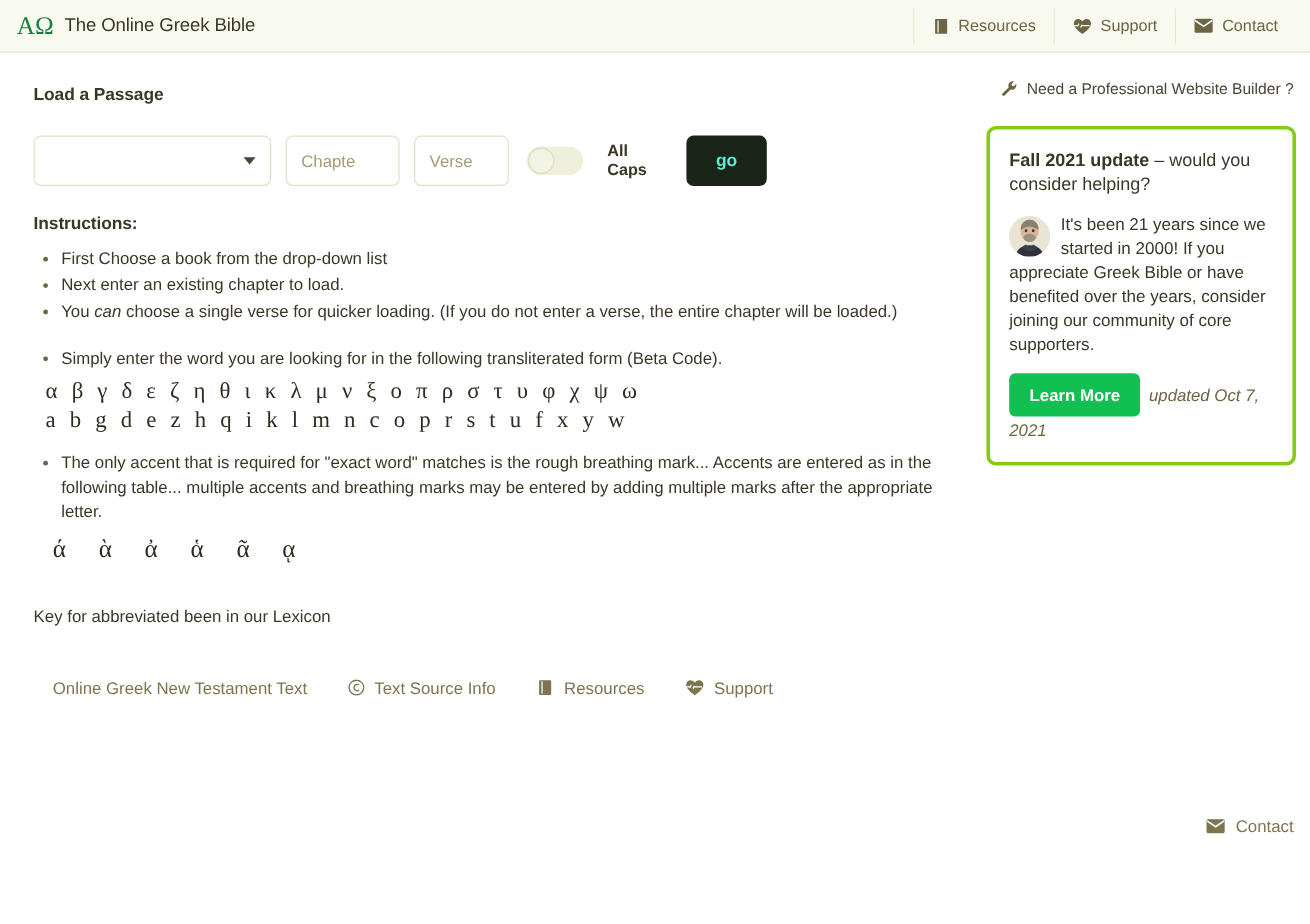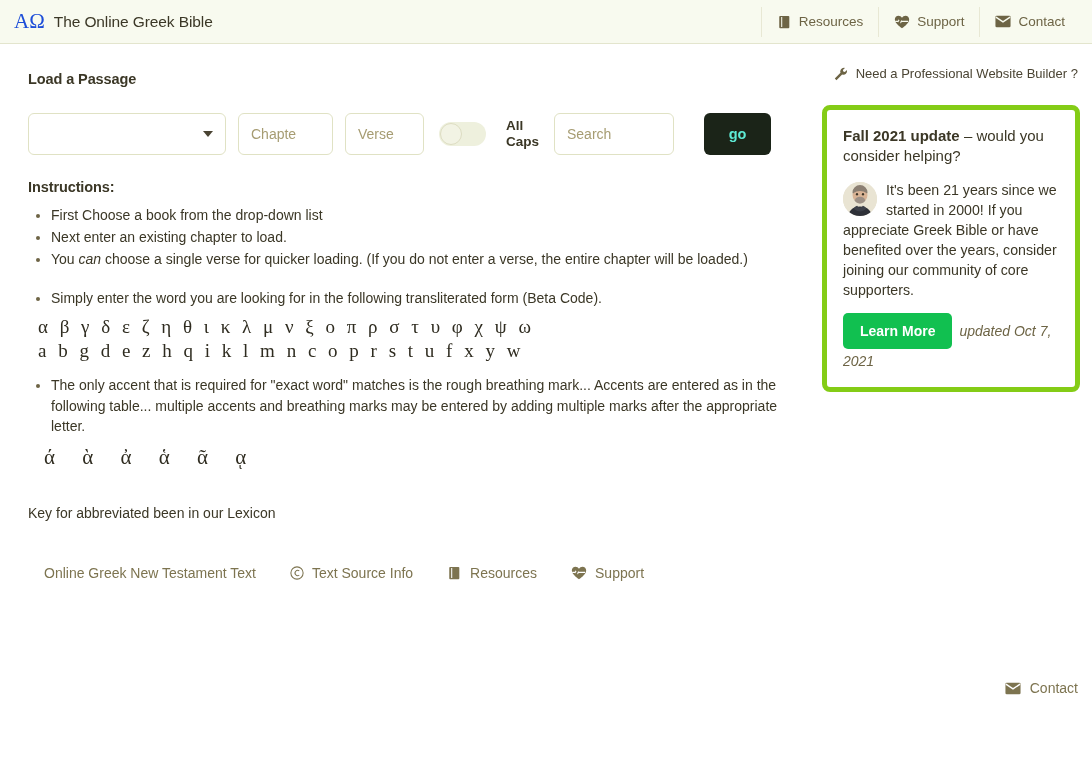--- a/index.html
+++ b/index.html
@@ -19,21 +19,21 @@
     border-bottom: 1px solid #e3e5cd;
     display: flex;
     align-items: center;
     justify-content: space-between;
     padding: 0 12px 0 14px;
   }
   .brand { display: flex; align-items: center; gap: 9px; }
   .brand-logo {
     font-family: "Liberation Serif", serif;
     font-size: 21px;
-    color: #1d4ed8;
+    color: #15803d;
     letter-spacing: 0px;
     line-height: 1;
   }
   .brand-title {
     font-size: 15.5px;
     color: #3b3726;
     letter-spacing: -0.1px;
   }
   .topnav { display: flex; align-items: stretch; height: 44px; }
   .topnav-item {
@@ -183,21 +183,21 @@
     display: flex; align-items: center; gap: 8px;
     justify-content: flex-end;
     font-size: 13px;
     color: #4a4433;
     cursor: pointer;
     padding-right: 2px;
     margin-top: 8px;
   }
   .promo {
     margin-top: 24px;
-    border: 5px solid #84cc16;
+    border: 3px solid #84cc16;
     border-radius: 8px;
     padding: 16px 16px 14px 16px;
     background: #fff;
     position: relative;
   }
   .promo-title { font-size: 15px; line-height: 1.35; color: #3b3726; }
   .promo-title b { font-weight: bold; }
   .promo-body {
     font-size: 14.2px;
     line-height: 1.42;
@@ -291,23 +291,20 @@
       <div class="fld chap">
         <span>Chapte</span>
       </div>
       <div class="fld vers">
         <span>Verse</span>
       </div>
       <div class="toggle">
         <span class="knob"></span>
       </div>
       <div class="allcaps">All Caps</div>
-      <div class="fld srch">
-        <span>Search</span>
-      </div>
       <button class="gobtn">go</button>
     </div>
 
     <div class="content">
       <h2 class="section-h">Instructions:</h2>
       <ul>
         <li>First Choose a book from the drop-down list</li>
         <li>Next enter an existing chapter to load.</li>
         <li><span>You </span><em>can</em><span> choose a single verse for quicker loading. (If you do not enter a verse, the entire chapter will be loaded.)</span></li>
       </ul>

